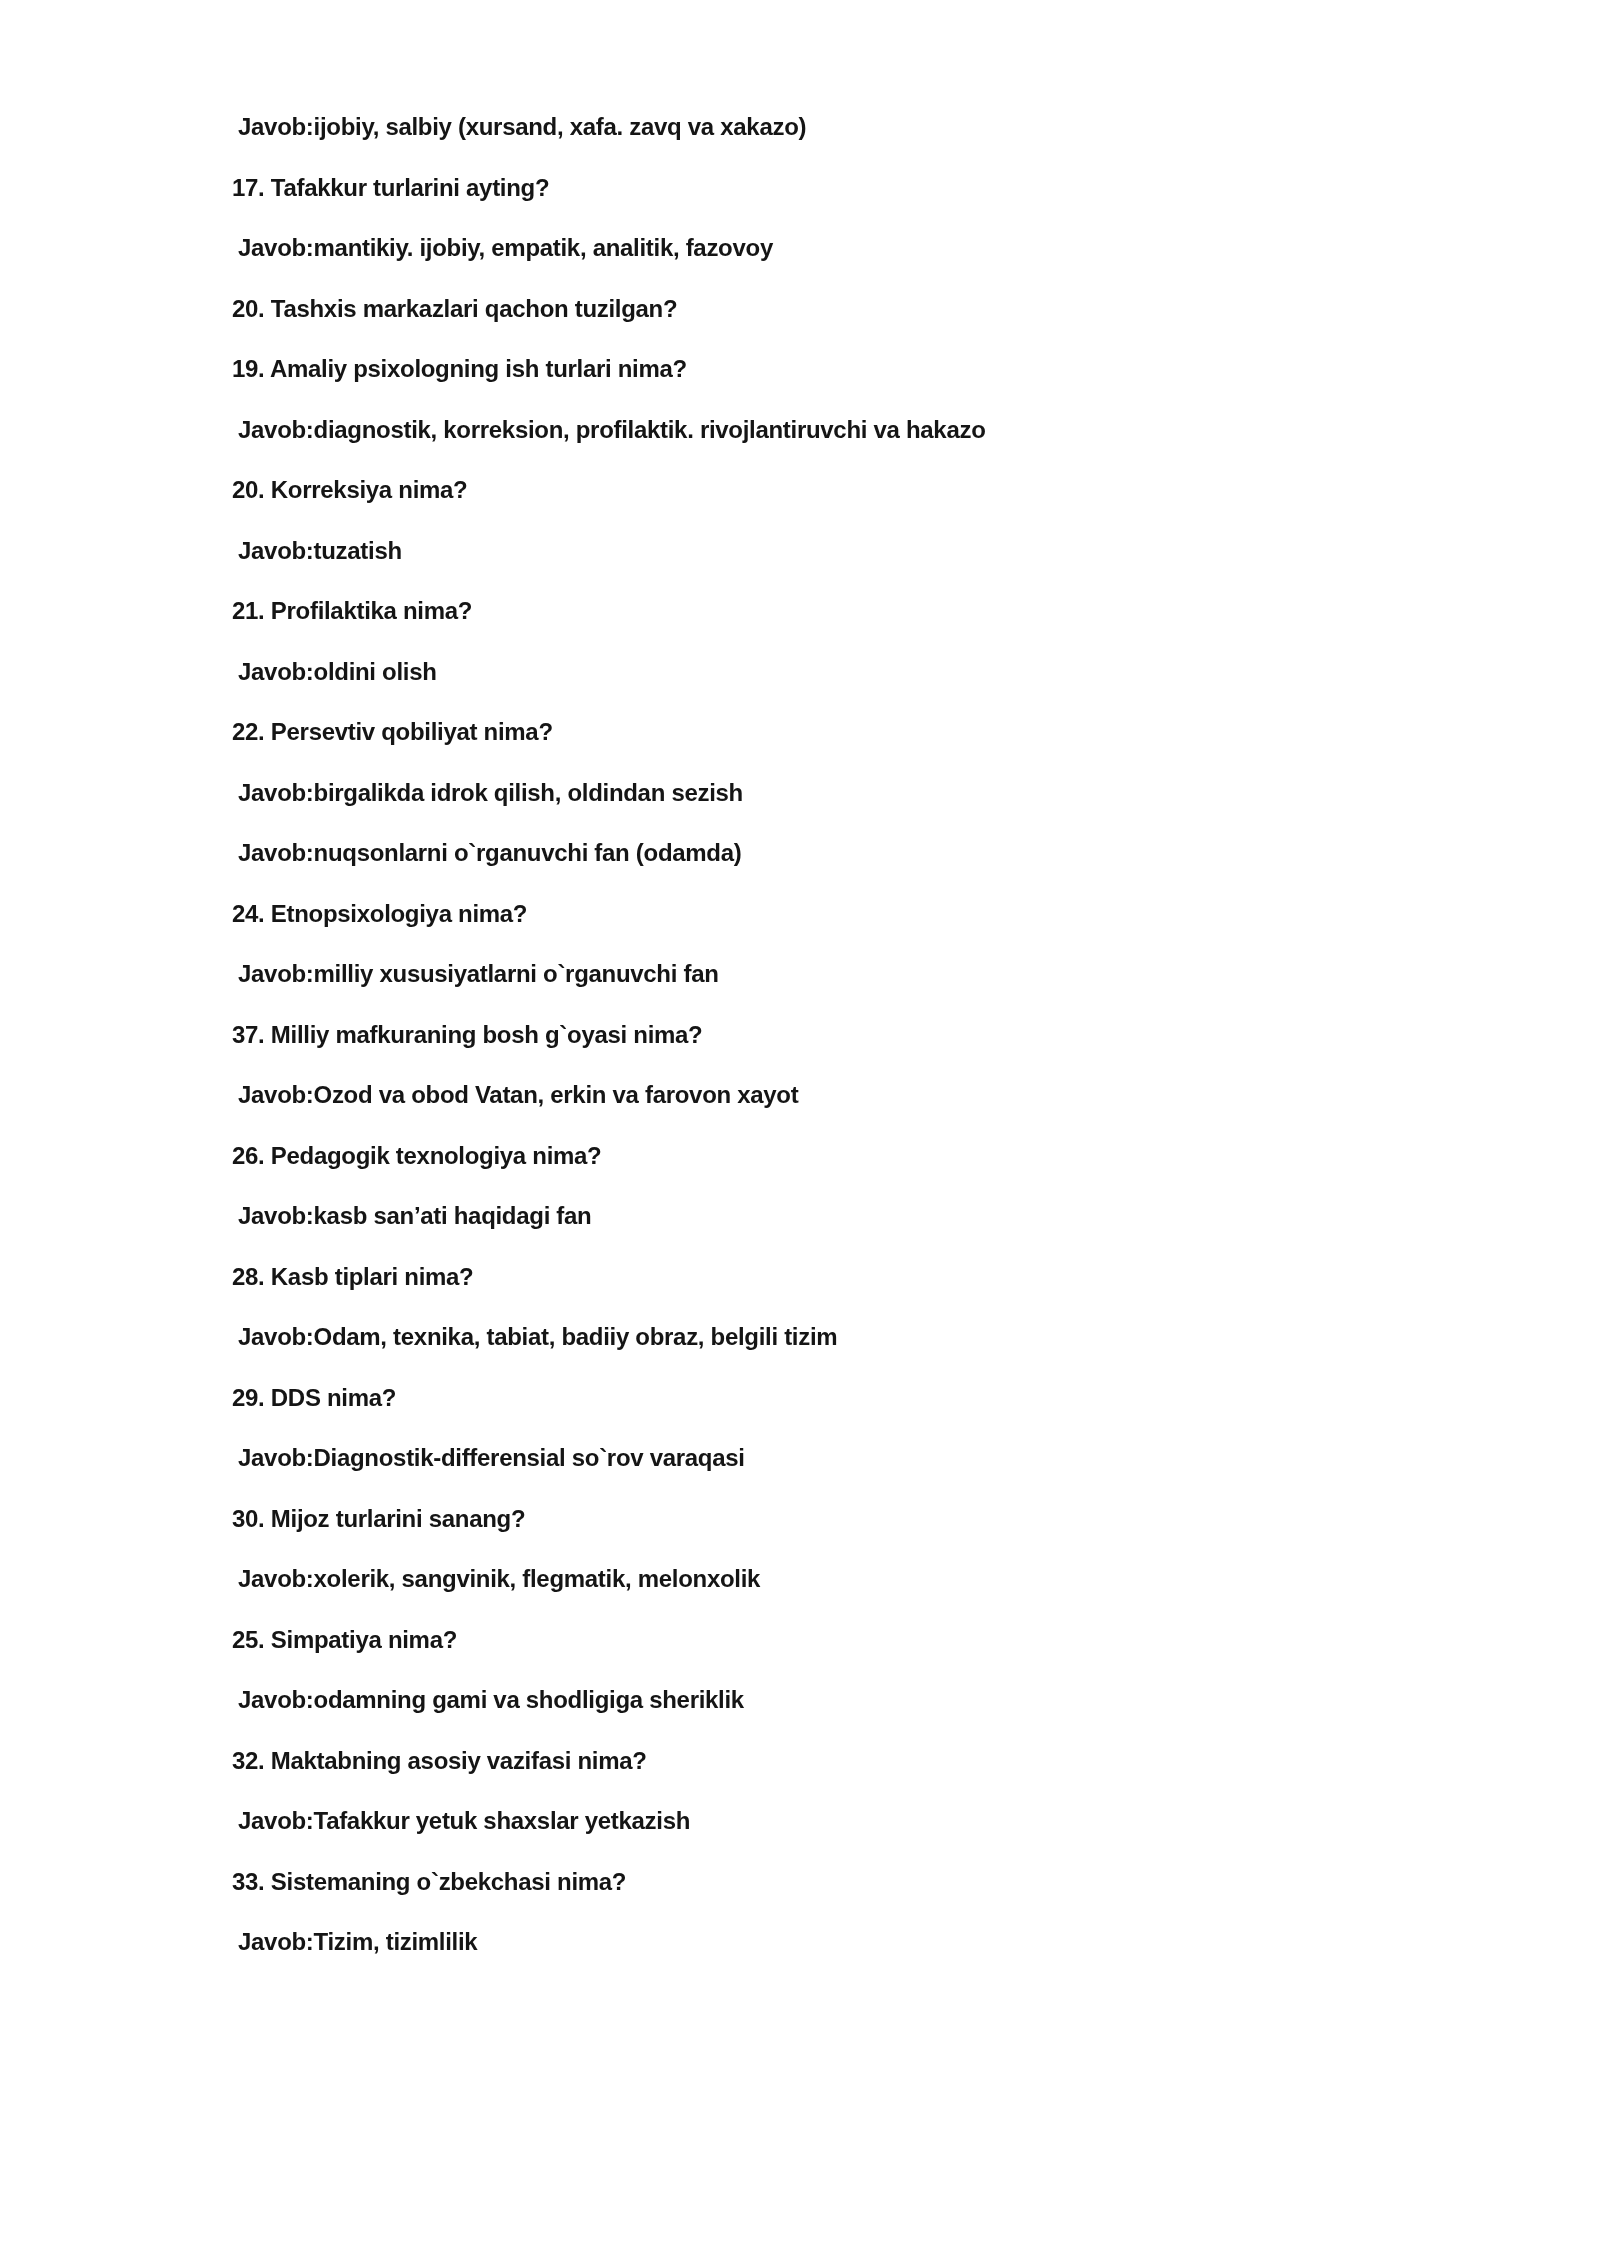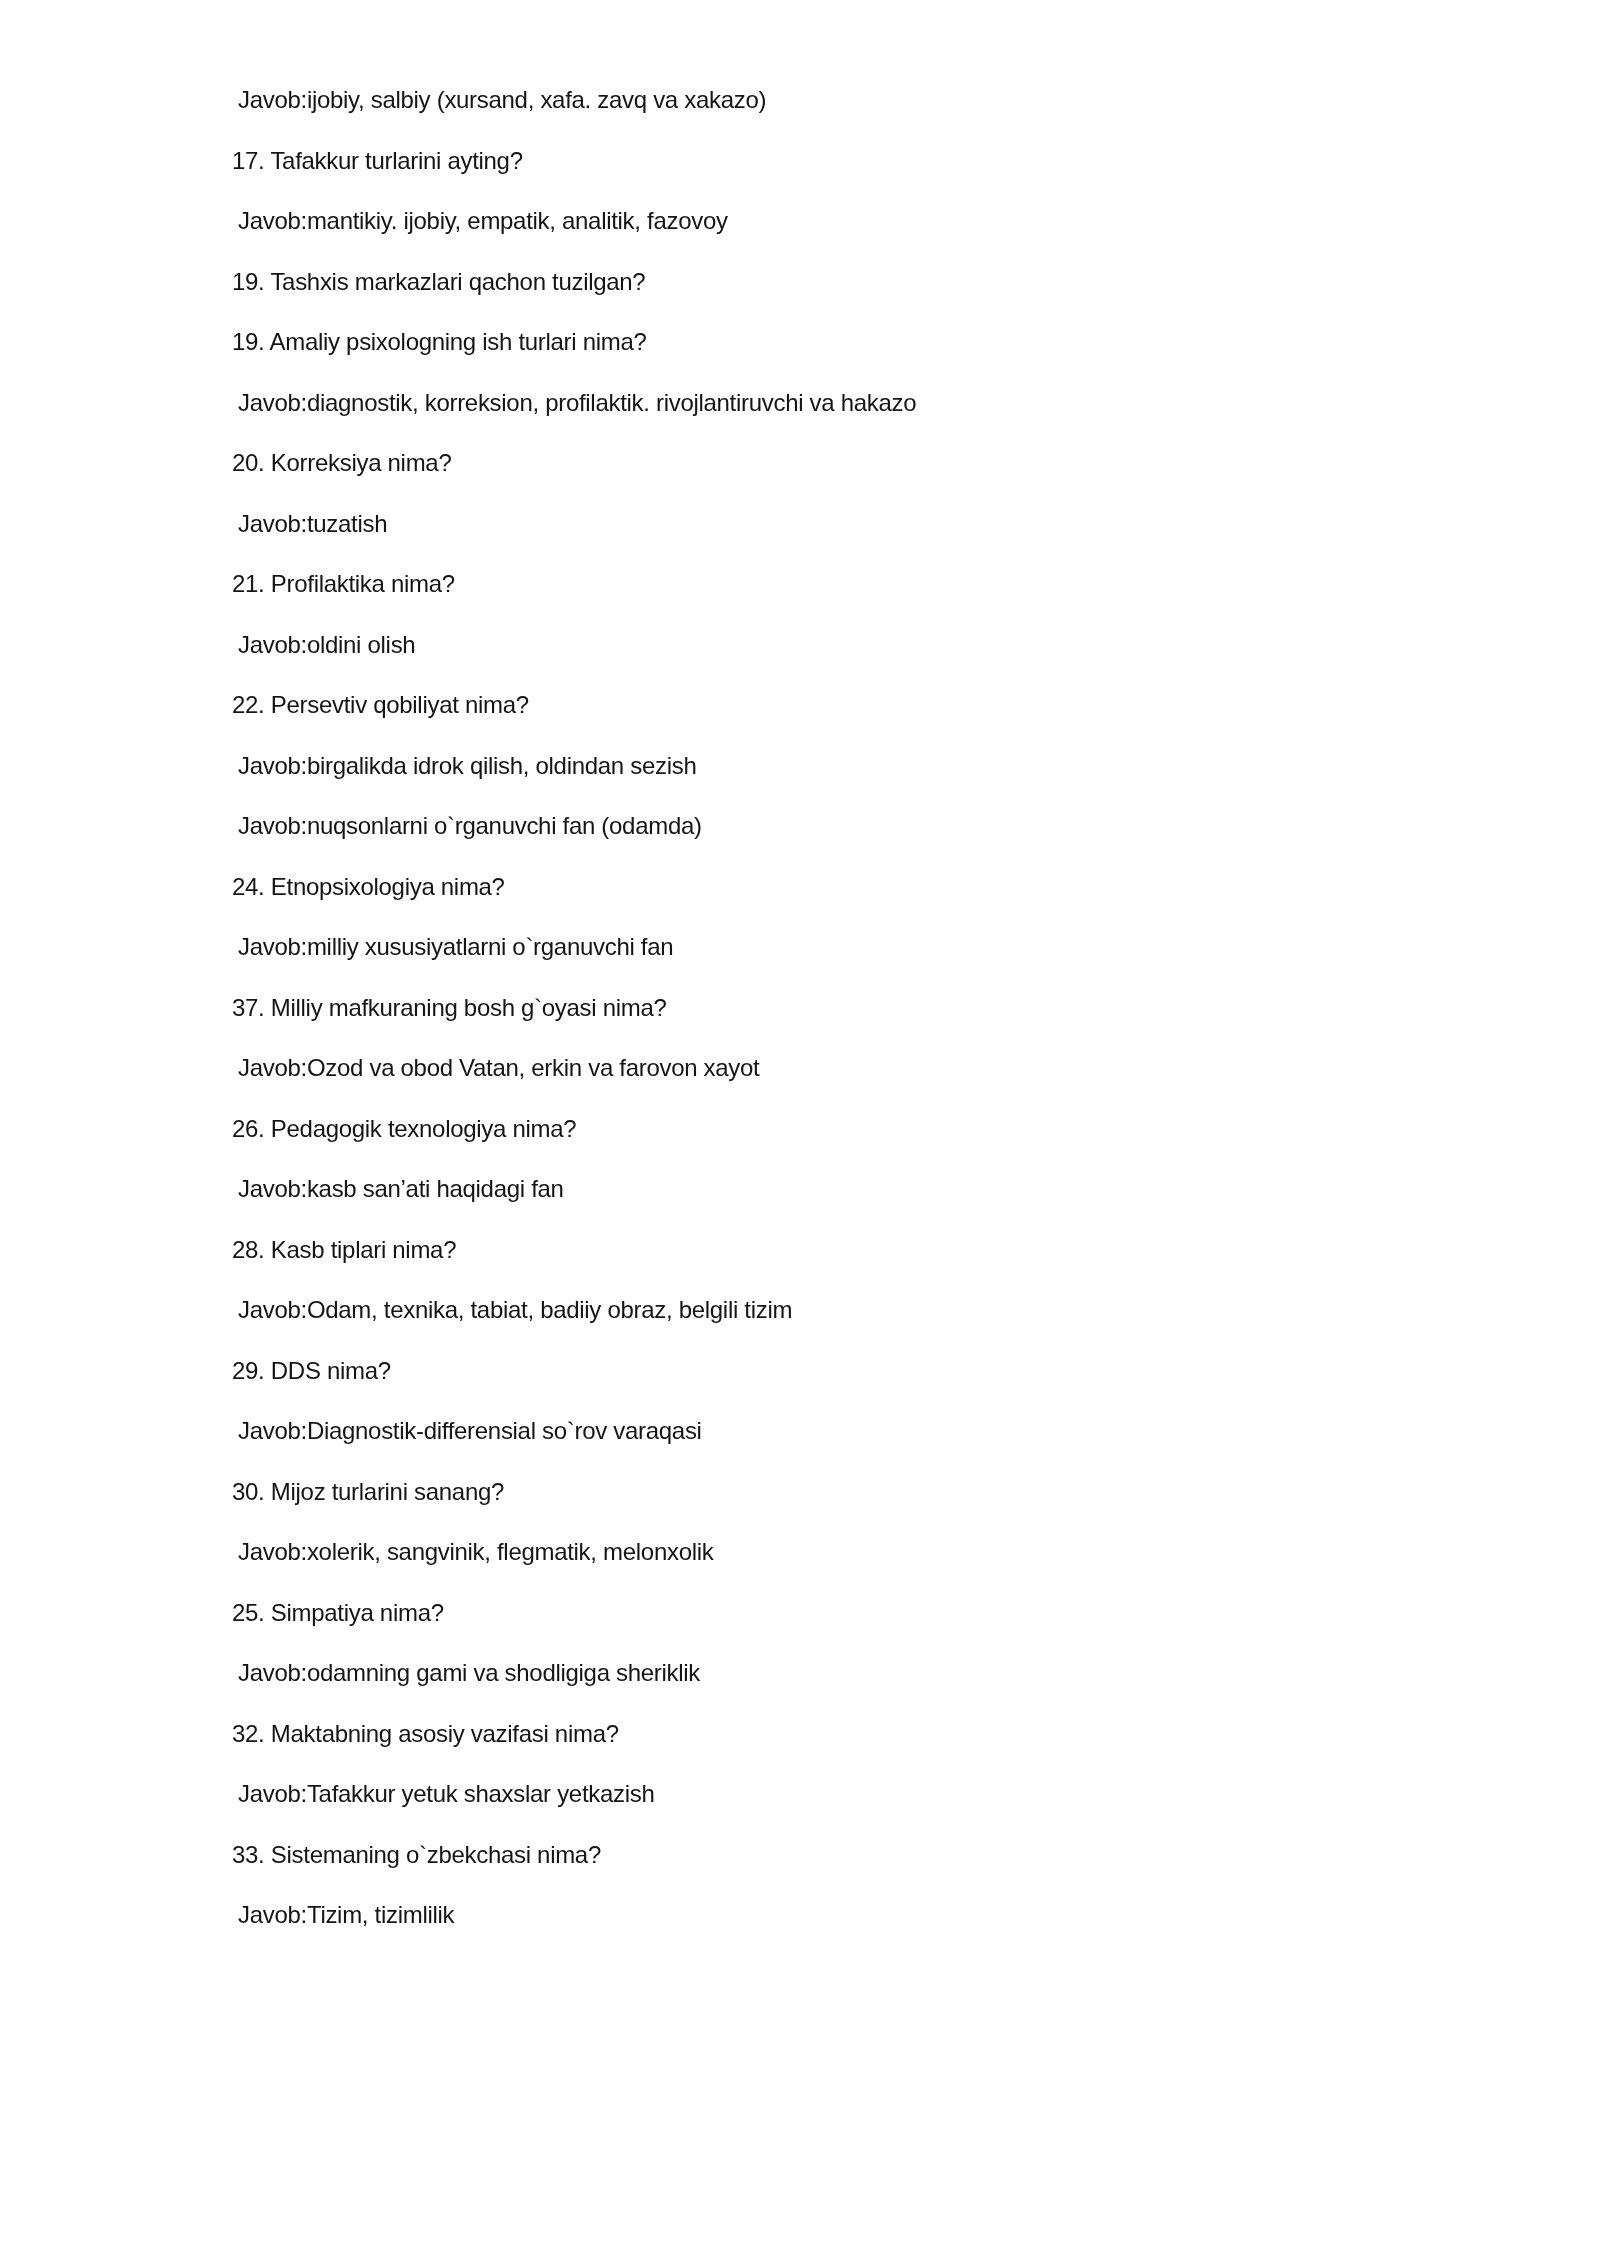--- a/index.html
+++ b/index.html
@@ -13,21 +13,22 @@
     font-family: "Liberation Sans", sans-serif;
   }
   .page {
     position: relative;
     width: 1600px;
     height: 2262px;
     background: #ffffff;
     overflow: hidden;
   }
   .qa-list {
-    padding: 87px 60px 0 232px;
+    padding: 114px 60px 0 232px;
+    font-weight: bold;
   }
   p.line {
     margin: 0 0 35.5px 0;
     font-size: 24px;
     line-height: 25px;
     letter-spacing: -0.3px;
     color: #151515;
     white-space: nowrap;
   }
   p.line.answer {
@@ -35,21 +36,21 @@
   }
 </style>
 </head>
 <body>
 
 <main class="page">
   <section class="qa-list">
       <p class="line answer">Javob:ijobiy, salbiy (xursand, xafa. zavq va xakazo)</p>
       <p class="line question">17. Tafakkur turlarini ayting?</p>
       <p class="line answer">Javob:mantikiy. ijobiy, empatik, analitik, fazovoy</p>
-      <p class="line question">19. Tashxis markazlari qachon tuzilgan?</p>
+      <p class="line question">20. Tashxis markazlari qachon tuzilgan?</p>
       <p class="line question">19. Amaliy psixologning ish turlari nima?</p>
       <p class="line answer">Javob:diagnostik, korreksion, profilaktik. rivojlantiruvchi va hakazo</p>
       <p class="line question">20. Korreksiya nima?</p>
       <p class="line answer">Javob:tuzatish</p>
       <p class="line question">21. Profilaktika nima?</p>
       <p class="line answer">Javob:oldini olish</p>
       <p class="line question">22. Persevtiv qobiliyat nima?</p>
       <p class="line answer">Javob:birgalikda idrok qilish, oldindan sezish</p>
       <p class="line answer">Javob:nuqsonlarni o`rganuvchi fan (odamda)</p>
       <p class="line question">24. Etnopsixologiya nima?</p>

